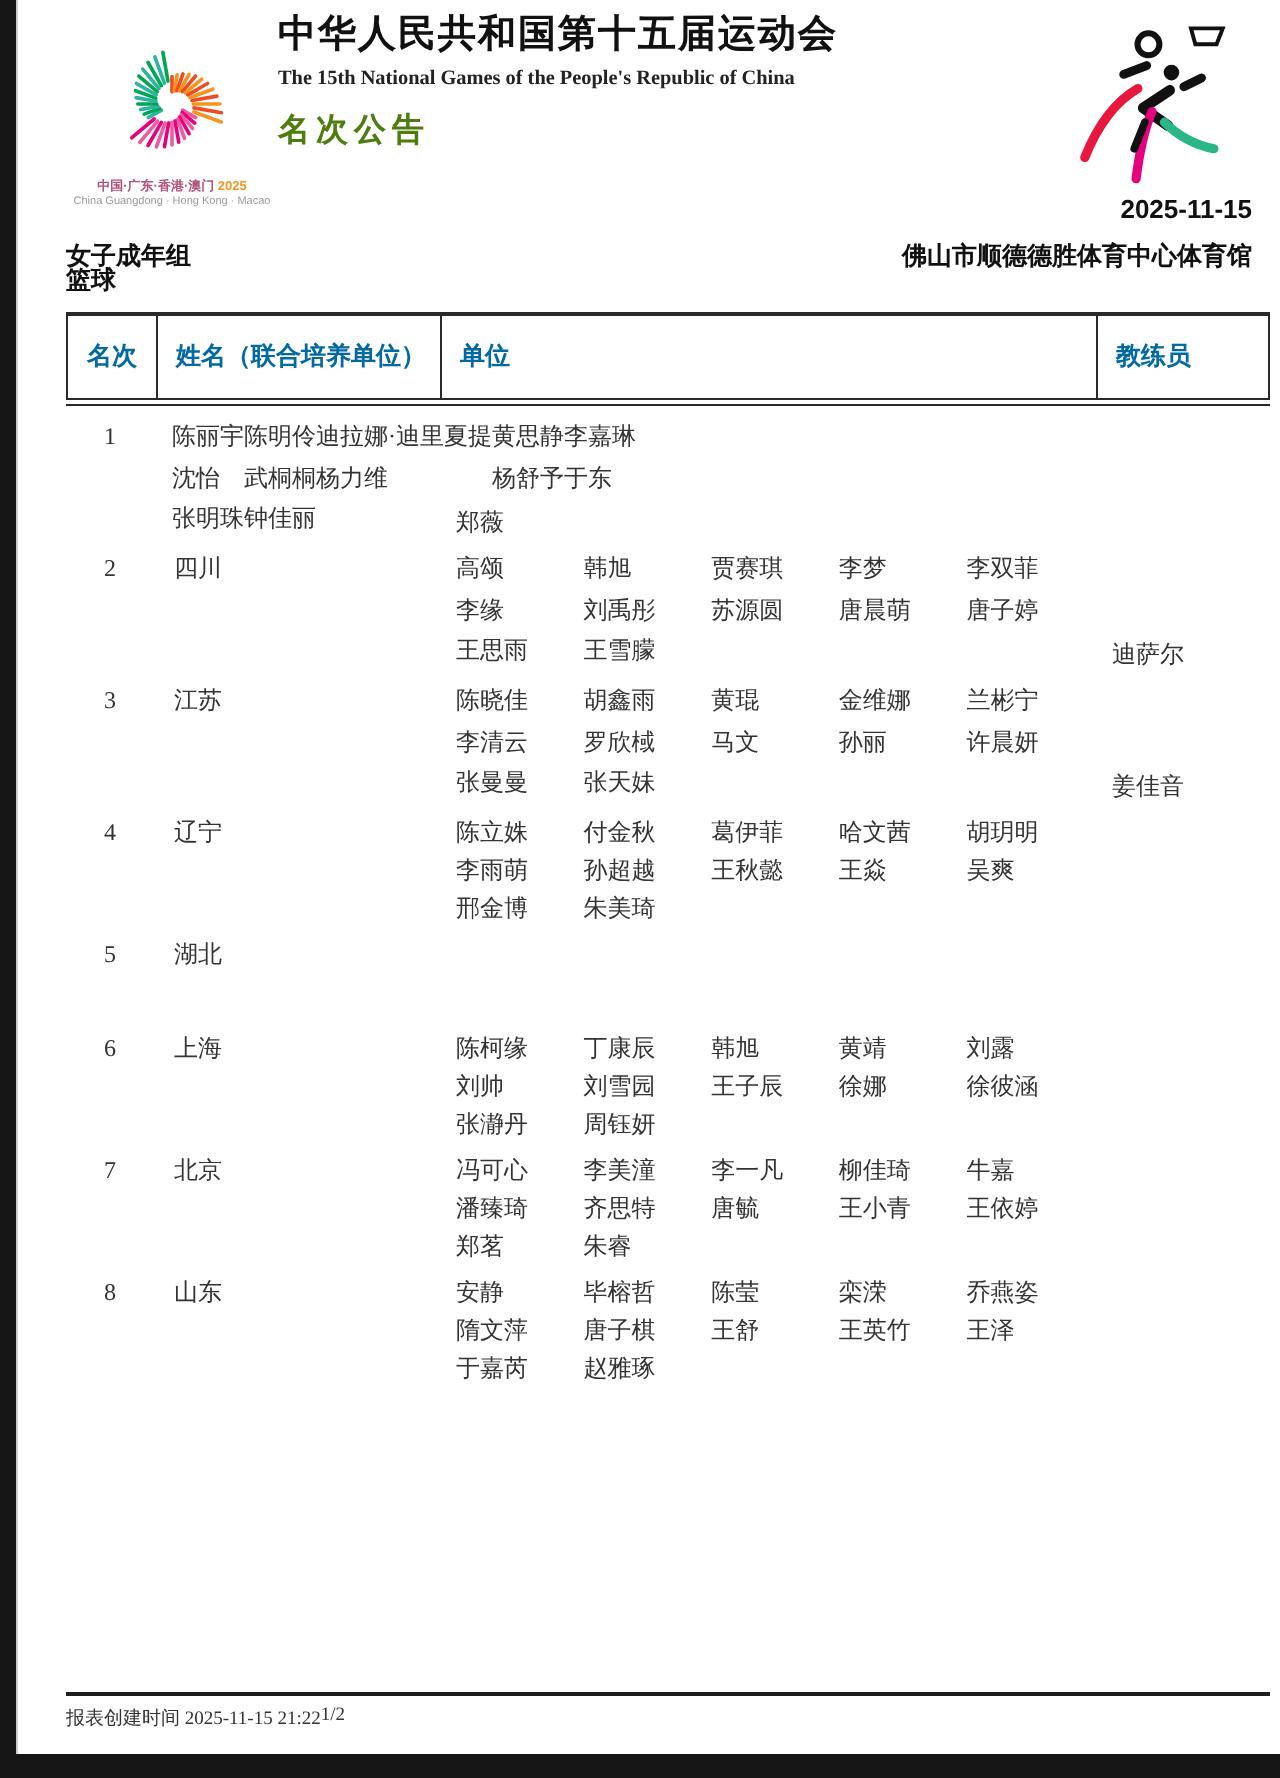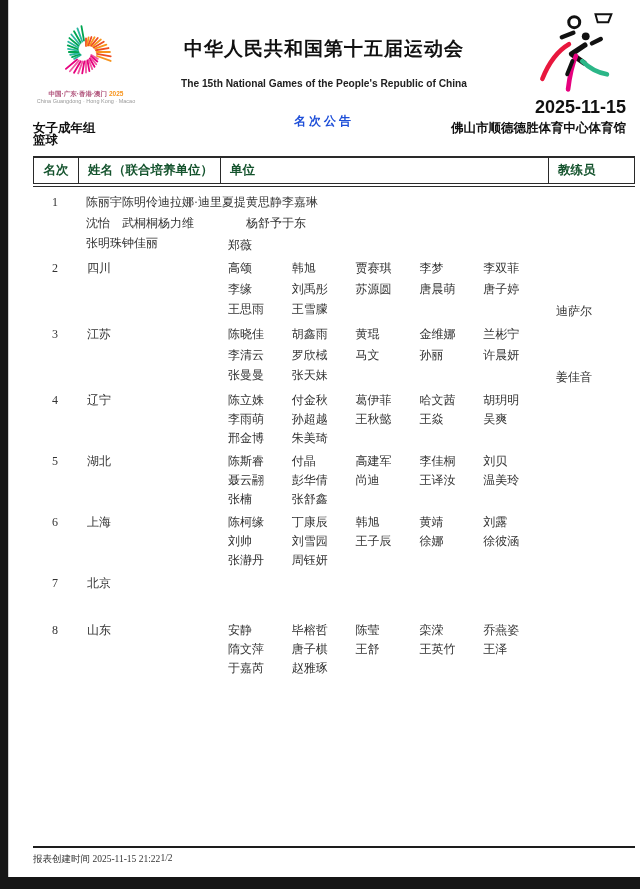--- a/index.html
+++ b/index.html
@@ -12,41 +12,41 @@
 
   
   .emblem { position:absolute; left:22px; top:14px; width:110px; text-align:center; }
   .emblem svg { width:76px; height:76px; display:block; margin:0 auto; }
   .emblem-caption { font-family:"Liberation Sans",sans-serif; font-size:6.5px; line-height:8px;
     color:#b0527a; font-weight:700; white-space:nowrap; }
   .emblem-caption .yr { color:#f7941d; }
   .emblem-caption-en { font-family:"Liberation Sans",sans-serif; font-size:5.5px; line-height:7px;
     color:#9a9a9a; white-space:nowrap; }
 
-  .titles { position:absolute; left:130px; top:36px; width:370px; text-align:center;
+  .titles { position:absolute; left:130px; top:4px; width:370px; 
     font-family:"Liberation Sans",sans-serif; }
   .title-cn { font-size:19px; font-weight:700; letter-spacing:1px; color:#111; }
-  .title-en { font-size:10.2px; font-weight:700; margin-top:16px; color:#222; }
-  .doc-type { font-size:12px; font-weight:700; letter-spacing:3px; margin-top:24px; color:#1d4ed8; }
+  .title-en { font-size:10.2px; font-weight:700; margin-top:4px; color:#222;font-family:Liberation Serif, serif; }
+  .doc-type { font-size:16px; font-weight:700; letter-spacing:3px; margin-top:10px; color:#4d7c0f; }
 
   .pictogram { position:absolute; right:18px; top:8px; width:100px; }
   .pictogram svg { width:92px; height:92px; display:block; margin-left:auto; }
 
   .meta-sport { position:absolute; left:24px; top:97px;  font-family:"Liberation Sans",sans-serif; font-size:12.5px; font-weight:700; color:#111;margin-top:35px; }
   .meta-group { position:absolute; left:24px; top:120px; font-family:"Liberation Sans",sans-serif; font-size:12.5px; font-weight:700; color:#111; }
-  .meta-date  { position:absolute; right:14px; top:97px;  font-family:"Liberation Sans",sans-serif; font-size:18px; font-weight:700; color:#111; }
+  .meta-date  { position:absolute; right:14px; top:97px;  font-family:"Liberation Sans",sans-serif; font-size:13px; font-weight:700; color:#111; }
   .meta-venue { position:absolute; right:14px; top:120px; font-family:"Liberation Sans",sans-serif; font-size:12.5px; font-weight:700; color:#111; }
 
   
   .table { position:absolute; left:24px; top:156px; width:602px; }
   .thead { display:grid; grid-template-columns:44px 142px 328px 88px;
     border-top:2px solid #2a2a2a; border-bottom:1px solid #2a2a2a;
     border-left:1px solid #2a2a2a; border-right:1px solid #2a2a2a;
-    height:28px; align-items:center;
-    font-family:"Liberation Sans",sans-serif; font-size:12.5px; font-weight:700; color:#14532d; }
+    height:44px; align-items:center;
+    font-family:"Liberation Sans",sans-serif; font-size:12.5px; font-weight:700; color:#0369a1; }
   .thead .th { padding-left:9px; border-left:1px solid #2a2a2a; height:100%; display:flex; align-items:center; }
   .thead .th:first-child { border-left:none; justify-content:center; padding-left:0; }
   .thead-rule { border-top:1px solid #2a2a2a; margin-top:2px; }
 
   .tbody { padding-top:6px; }
   .trow { display:grid; grid-template-columns:44px 142px 328px 88px; margin-bottom:4px;
     font-size:12px; color:#333; }
   .c-rank { text-align:center; line-height:19px; color:#333; }
   .c-unit { padding-left:10px; line-height:19px; }
   .c-names { display:grid; grid-template-columns:repeat(5,1fr); padding-left:9px; }
@@ -221,34 +221,20 @@
             <span class="name">王焱</span>
             <span class="name">吴爽</span>
             <span class="name">邢金博</span>
             <span class="name">朱美琦</span>
           </div>
           <div class="c-coach"></div>
         </div>
         <div class="trow">
           <div class="c-rank">5</div>
           <div class="c-unit">湖北</div>
-          <div class="c-names">
-            <span class="name">陈斯睿</span>
-            <span class="name">付晶</span>
-            <span class="name">高建军</span>
-            <span class="name">李佳桐</span>
-            <span class="name">刘贝</span>
-            <span class="name">聂云翮</span>
-            <span class="name">彭华倩</span>
-            <span class="name">尚迪</span>
-            <span class="name">王译汝</span>
-            <span class="name">温美玲</span>
-            <span class="name">张楠</span>
-            <span class="name">张舒鑫</span>
-          </div>
           <div class="c-coach"></div>
         </div>
         <div class="trow">
           <div class="c-rank">6</div>
           <div class="c-unit">上海</div>
           <div class="c-names">
             <span class="name">陈柯缘</span>
             <span class="name">丁康辰</span>
             <span class="name">韩旭</span>
             <span class="name">黄靖</span>
@@ -259,20 +245,34 @@
             <span class="name">徐娜</span>
             <span class="name">徐彼涵</span>
             <span class="name">张瀞丹</span>
             <span class="name">周钰妍</span>
           </div>
           <div class="c-coach"></div>
         </div>
         <div class="trow">
           <div class="c-rank">7</div>
           <div class="c-unit">北京</div>
+          <div class="c-names">
+            <span class="name">冯可心</span>
+            <span class="name">李美潼</span>
+            <span class="name">李一凡</span>
+            <span class="name">柳佳琦</span>
+            <span class="name">牛嘉</span>
+            <span class="name">潘臻琦</span>
+            <span class="name">齐思特</span>
+            <span class="name">唐毓</span>
+            <span class="name">王小青</span>
+            <span class="name">王依婷</span>
+            <span class="name">郑茗</span>
+            <span class="name">朱睿</span>
+          </div>
           <div class="c-coach"></div>
         </div>
         <div class="trow">
           <div class="c-rank">8</div>
           <div class="c-unit">山东</div>
           <div class="c-names">
             <span class="name">安静</span>
             <span class="name">毕榕哲</span>
             <span class="name">陈莹</span>
             <span class="name">栾溁</span>

